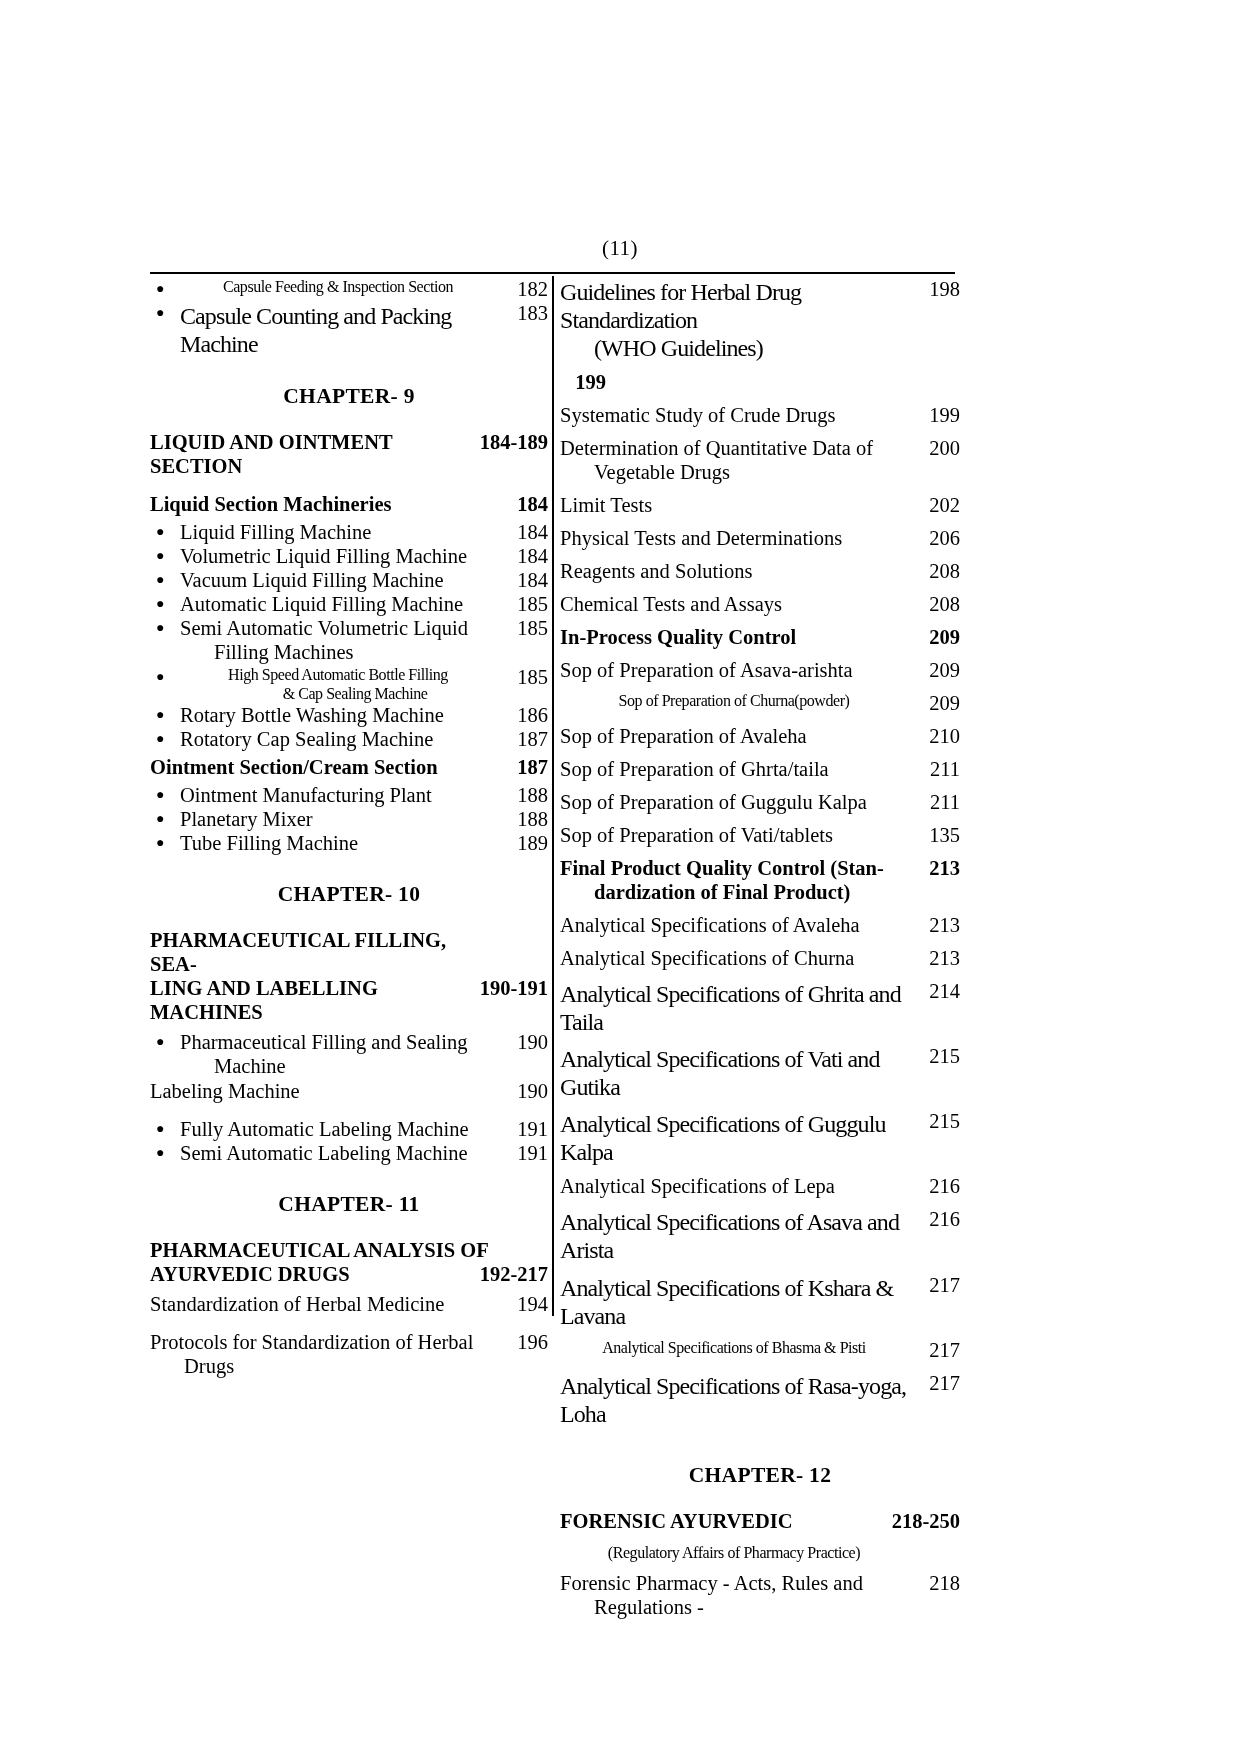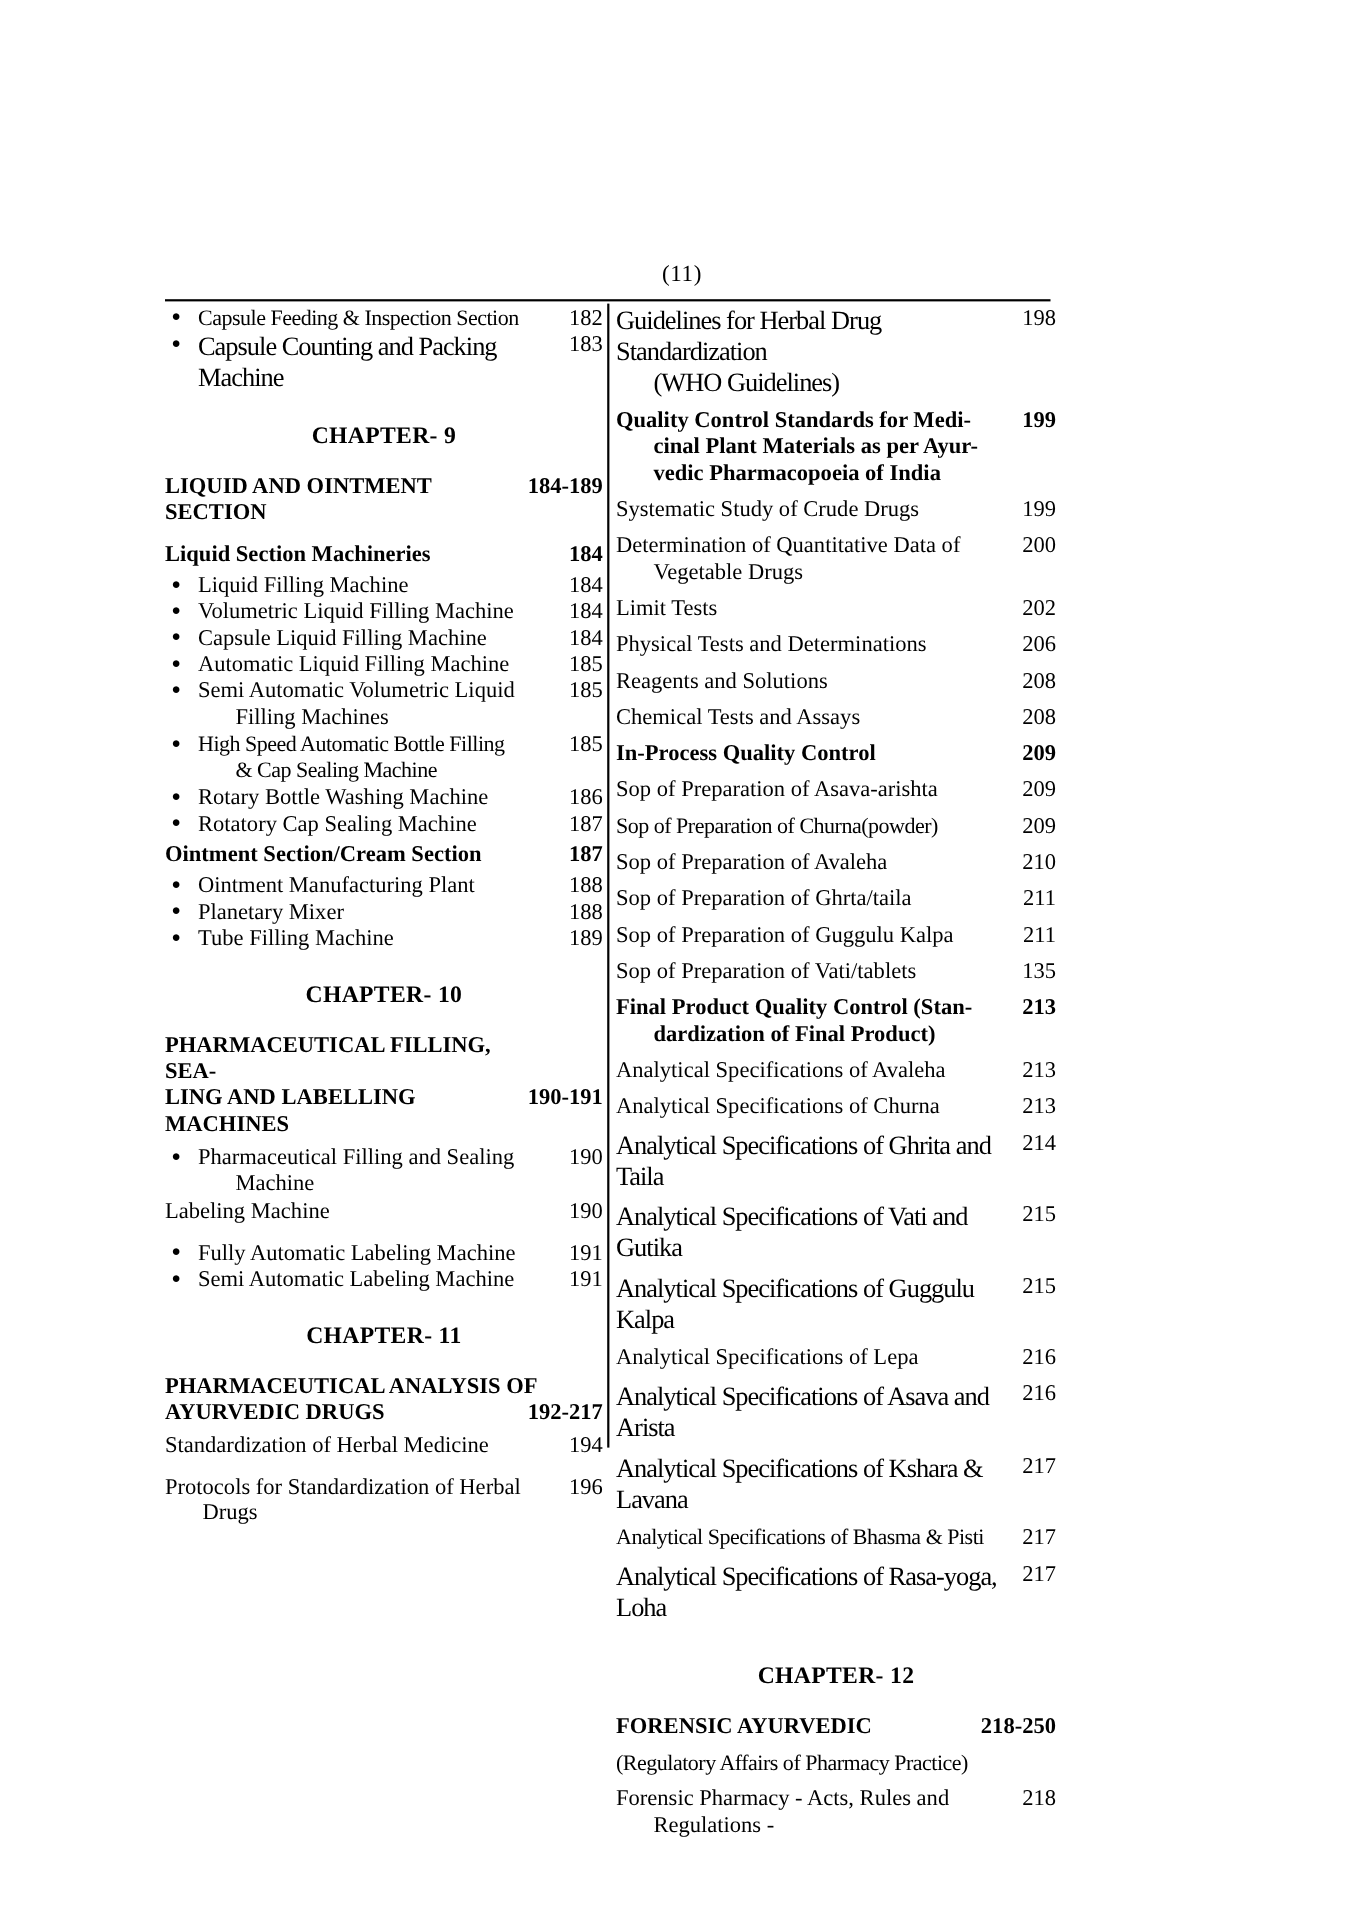--- a/index.html
+++ b/index.html
@@ -98,21 +98,21 @@
     white-space: nowrap;
   }
   .row .pg.wide { flex: 0 0 78px; }
   .txt .cont { display: block; padding-left: 34px; }
 
   
   .row.bold { font-weight: bold; }
   .row.bold .txt, .row.bold .pg { font-weight: bold; }
 
   
-  .row.tight .txt { letter-spacing: -0.45px; font-size: 20px; }
+  .row.tight .txt { letter-spacing: -0.45px; font-size: 16px; text-align: center; }
   .row.tight2 .txt { letter-spacing: -0.9px; font-size: 24px; }
 
   
   .chapter {
     text-align: center;
     font-weight: bold;
     font-size: 21.5px;
     letter-spacing: 0.3px;
   }
 
@@ -163,21 +163,21 @@
           <span class="txt">Liquid Filling Machine</span>
           <span class="pg">184</span>
         </div>
         <div class="row">
           <span class="bullet">●</span>
           <span class="txt">Volumetric Liquid Filling Machine</span>
           <span class="pg">184</span>
         </div>
         <div class="row">
           <span class="bullet">●</span>
-          <span class="txt">Capsule Liquid Filling Machine</span>
+          <span class="txt">Vacuum Liquid Filling Machine</span>
           <span class="pg">184</span>
         </div>
         <div class="row">
           <span class="bullet">●</span>
           <span class="txt">Automatic Liquid Filling Machine</span>
           <span class="pg">185</span>
         </div>
         <div class="row snug">
           <span class="bullet">●</span>
           <span class="txt">Semi Automatic Volumetric Liquid<span class="cont">Filling Machines</span></span>
@@ -280,21 +280,20 @@
         </div>
       </div>
     <div class="col col-right" id="col-right">
         <div class="row tight2 loose">
           <span class="nobullet"></span>
           <span class="txt">Guidelines for Herbal Drug Standardization<span class="cont">(WHO Guidelines)</span></span>
           <span class="pg">198</span>
         </div>
         <div class="row bold loose">
           <span class="nobullet"></span>
-          <span class="txt">Quality Control Standards for Medi-<span class="cont">cinal Plant Materials as per Ayur-</span><span class="cont">vedic Pharmacopoeia of India</span></span>
           <span class="pg">199</span>
         </div>
         <div class="row loose">
           <span class="nobullet"></span>
           <span class="txt">Systematic  Study of Crude Drugs</span>
           <span class="pg">199</span>
         </div>
         <div class="row loose">
           <span class="nobullet"></span>
           <span class="txt">Determination of Quantitative Data of<span class="cont">Vegetable Drugs</span></span>

